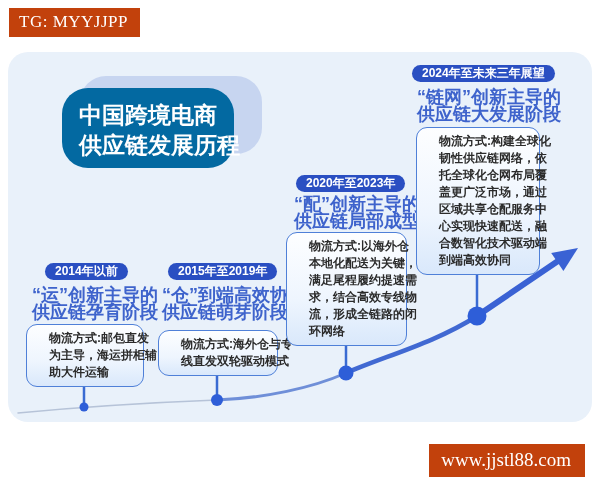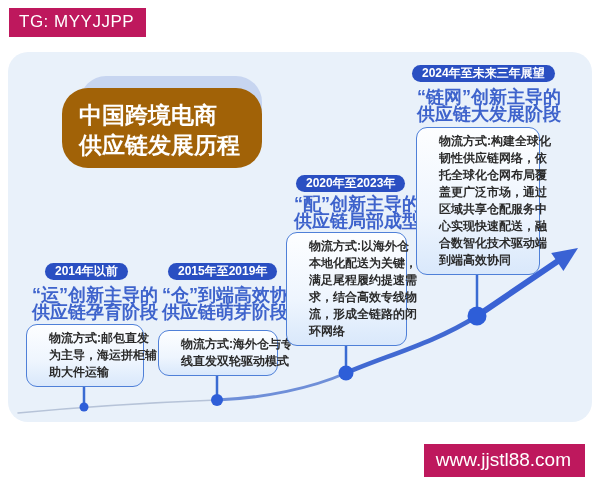--- a/index.html
+++ b/index.html
@@ -6,38 +6,38 @@
   html,body { width: 600px; height: 480px; }
   body {
     font-family: "Liberation Sans", sans-serif;
     background: #ffffff;
     position: relative;
     overflow: hidden;
   }
   .page { position: absolute; inset: 0; width: 600px; height: 480px; }
 
   
-  .wm { position: absolute; background: #be185d; color: #ffffff; }
+  .wm { position: absolute; background: #c2410c; color: #ffffff; font-family: Liberation Serif, serif; }
   .wm-top { left: 9px; top: 8px; font-size: 17px; padding: 4px 12px 5px 10px; letter-spacing: .5px; }
   .wm-bottom { right: 15px; bottom: 3px; font-size: 19px; padding: 5px 14px 6px 12px; }
 
   
   .canvas {
     position: absolute; left: 8px; top: 52px; width: 584px; height: 370px;
     background: #e9f1fa; border-radius: 20px;
   }
 
   
   .title-shadow {
     position: absolute; left: 80px; top: 76px; width: 182px; height: 78px;
     background: #c7d5f0; border-radius: 26px;
   }
   .title-box {
-    position: absolute; left: 62px; top: 88px; width: 200px; height: 80px;
-    background: #a16207; border-radius: 26px;
+    position: absolute; left: 62px; top: 88px; width: 172px; height: 80px;
+    background: #0369a1; border-radius: 26px;
     color: #ffffff; font-weight: bold; font-size: 23px; line-height: 30px;
     padding: 12px 0 0 17px; white-space: pre;
   }
 
   
   svg.flow { position: absolute; inset: 0; width: 600px; height: 480px; pointer-events: none; }
 
   
   .stage { position: absolute; }
   .badge {

